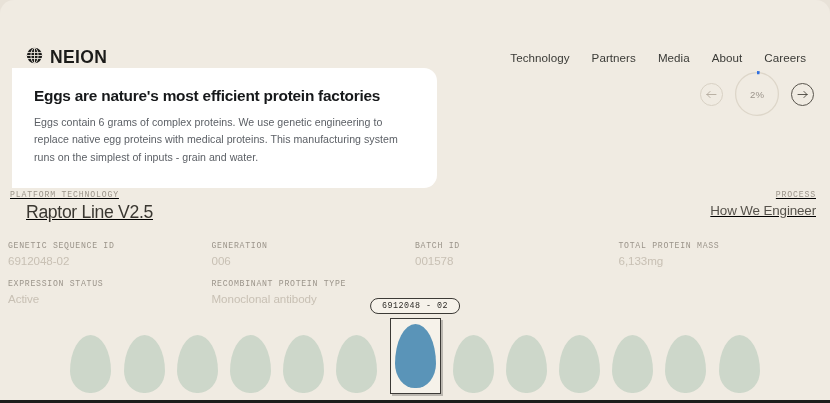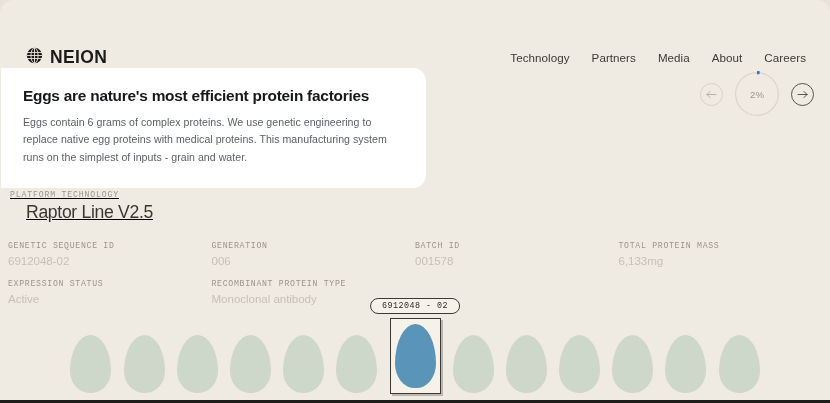--- a/index.html
+++ b/index.html
@@ -58,21 +58,21 @@
     font-size: 11.6px;
     color: #3a3a36;
     letter-spacing: 0.005em;
     cursor: pointer;
     white-space: nowrap;
   }
 
   
   #hero-card {
     position: absolute;
-    left: 1px;
+    left: 12px;
     top: 68px;
     width: 425px;
     padding: 18px 22px 22px 22px;
     background: #ffffff;
     border-radius: 0 13px 13px 0;
   }
   #hero-card .card-title {
     font-size: 15.4px;
     font-weight: 700;
     color: #16181a;
@@ -315,20 +315,24 @@
         </svg>
       </span>
     </div>
   </div>
 
   <div id="platform-row">
     <div class="left-col">
       <div class="kicker">PLATFORM TECHNOLOGY</div>
       <div class="platform-name">Raptor Line V2.5</div>
     </div>
+    <div class="right-col">
+      <div class="kicker">PROCESS</div>
+      <div class="process-name">How We Engineer</div>
+    </div>
   </div>
 
   <div id="meta-grid">
 
     <div class="meta-cell">
       <div class="meta-label">GENETIC SEQUENCE ID</div>
       <div class="meta-value">6912048-02</div>
     </div>
 
     <div class="meta-cell">

